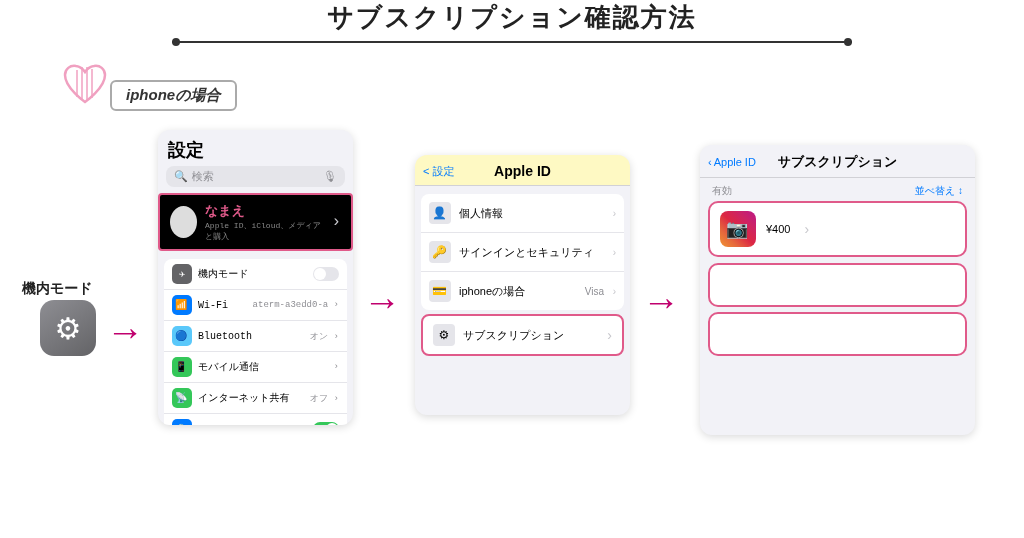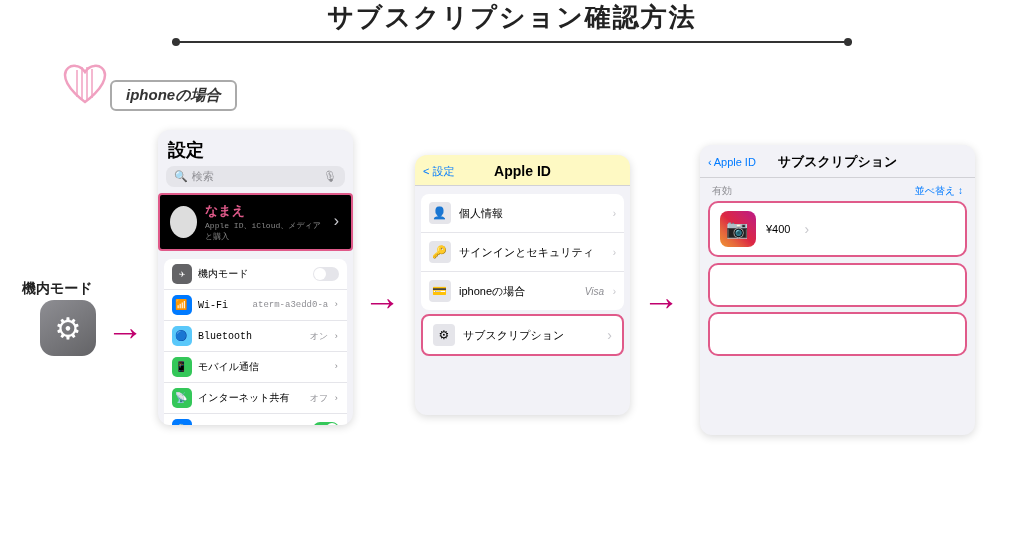--- a/index.html
+++ b/index.html
@@ -256,21 +256,20 @@
       position: absolute;
       right: 8px;
       color: #c7c7cc;
       font-size: 10px;
     }
     .s2-value {
       position: absolute;
       right: 20px;
       color: #8e8e93;
       font-size: 10px;
-      font-style: italic;
     }
 
     
     .screen3 {
       position: absolute;
       left: 700px;
       top: 145px;
       width: 275px;
       height: 290px;
       background: #f2f2f7;

